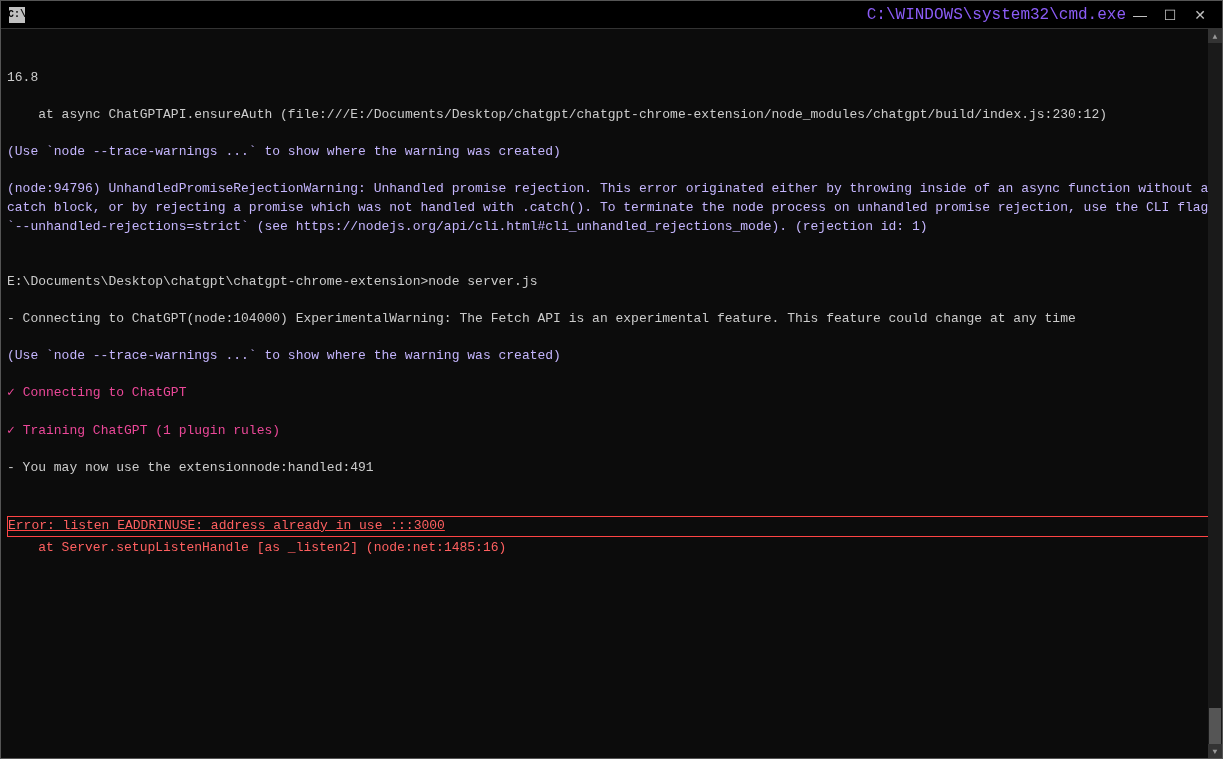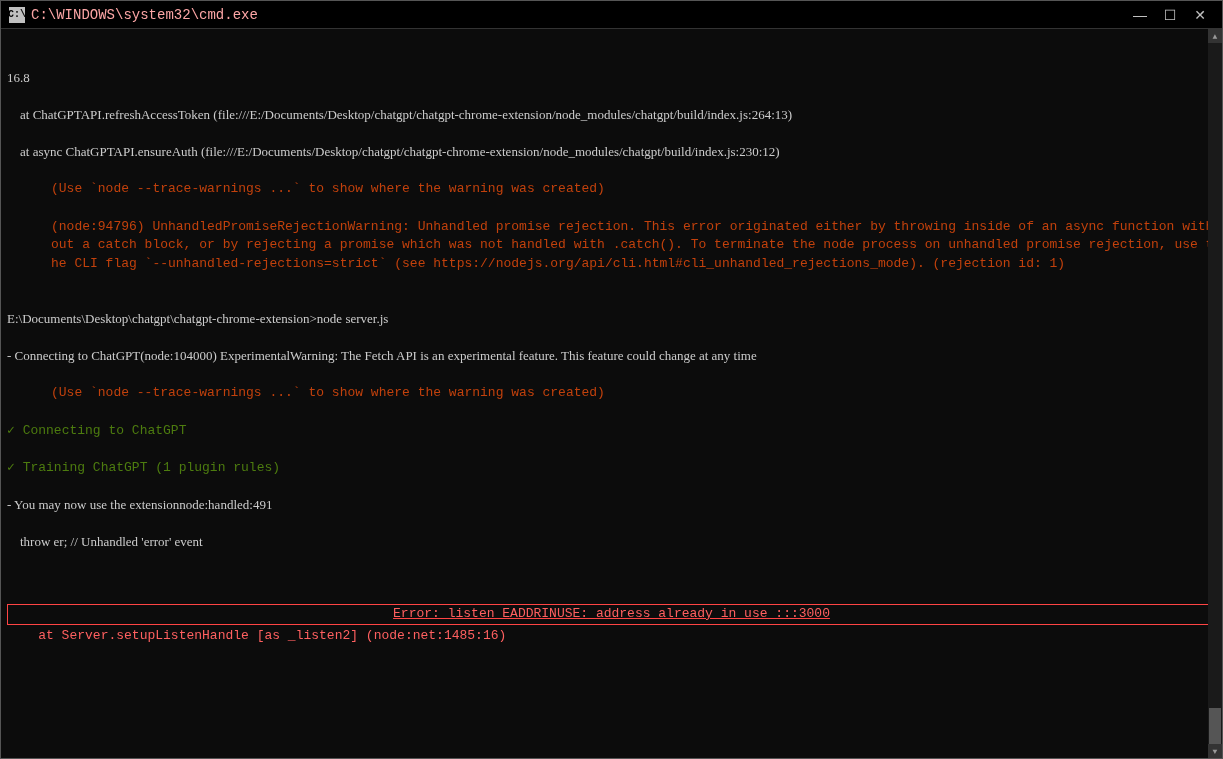--- a/index.html
+++ b/index.html
@@ -46,23 +46,24 @@
       display: flex;
       align-items: center;
       justify-content: center;
       font-size: 10px;
       color: #000;
       font-weight: bold;
       flex-shrink: 0;
     }
 
     .title-bar-text {
-      font-size: 14px;
-      color: #fca5a5;
+      font-size: 16px;
+      color: #8b5cf6;
       flex: 1;
+      text-align: right;
     }
 
     .title-bar-controls {
       display: flex;
       gap: 2px;
     }
 
     .title-bar-btn {
       width: 28px;
       height: 20px;
@@ -91,30 +92,28 @@
       word-break: break-all;
     }
 
     .line {
       display: block;
       line-height: 1.45;
     }
 
     .line-normal {
       color: #cccccc;
-      font-family: Liberation Serif, serif;
     }
 
     .line-yellow {
-      color: #c2410c;
-      margin-left: 44px;
+      color: #c4b5fd;
     }
 
     .line-green {
-      color: #4d7c0f;
+      color: #ec4899;
     }
 
     .line-error {
       color: #ff6060;
     }
 
     .line-error-highlight {
       color: #ff6060;
       text-decoration: underline;
       text-decoration-color: #ff4444;
@@ -169,34 +168,32 @@
     <div class="title-bar-controls">
       <button class="title-bar-btn">—</button>
       <button class="title-bar-btn">☐</button>
       <button class="title-bar-btn close">✕</button>
     </div>
   </div>
 
   <div class="console-body">
     <div class="console-content" id="console-lines">
     <span class="line line-normal">16.8</span>
-<span class="line line-normal">    at ChatGPTAPI.refreshAccessToken (file:///E:/Documents/Desktop/chatgpt/chatgpt-chrome-extension/node_modules/chatgpt/build/index.js:264:13)</span>
 <span class="line line-normal">    at async ChatGPTAPI.ensureAuth (file:///E:/Documents/Desktop/chatgpt/chatgpt-chrome-extension/node_modules/chatgpt/build/index.js:230:12)</span>
 <span class="line line-yellow">(Use `node --trace-warnings ...` to show where the warning was created)</span>
 <span class="line line-yellow">(node:94796) UnhandledPromiseRejectionWarning: Unhandled promise rejection. This error originated either by throwing inside of an async function without a catch block, or by rejecting a promise which was not handled with .catch(). To terminate the node process on unhandled promise rejection, use the CLI flag `--unhandled-rejections=strict` (see https://nodejs.org/api/cli.html#cli_unhandled_rejections_mode). (rejection id: 1)</span>
 <span class="line line-normal"></span>
 <span class="line line-normal">E:\Documents\Desktop\chatgpt\chatgpt-chrome-extension&gt;node server.js</span>
 <span class="line line-normal">- Connecting to ChatGPT(node:104000) ExperimentalWarning: The Fetch API is an experimental feature. This feature could change at any time</span>
 <span class="line line-yellow">(Use `node --trace-warnings ...` to show where the warning was created)</span>
 <span class="line line-green">✓ Connecting to ChatGPT</span>
 <span class="line line-green">✓ Training ChatGPT (1 plugin rules)</span>
 <span class="line line-normal">- You may now use the extensionnode:handled:491</span>
-<span class="line line-normal">    throw er; // Unhandled 'error' event</span>
 <span class="line line-normal"></span>
-<div style="border: 1px solid rgb(255, 68, 68); display: block; margin-top: 16px; margin-bottom: 2px; text-align: center;"><span class="line line-error-highlight line-error" style="text-decoration: underline rgb(255, 68, 68);">Error: listen EADDRINUSE: address already in use :::3000</span></div><span class="line line-error">    at Server.setupListenHandle [as _listen2] (node:net:1485:16)</span>
+<div style="border: 1px solid rgb(255, 68, 68); display: block; margin-top: 2px; margin-bottom: 2px;"><span class="line line-error-highlight line-error" style="text-decoration: underline rgb(255, 68, 68);">Error: listen EADDRINUSE: address already in use :::3000</span></div><span class="line line-error">    at Server.setupListenHandle [as _listen2] (node:net:1485:16)</span>
 
 
 
 
 
 
 
 
 </div>
     <div class="scrollbar">

